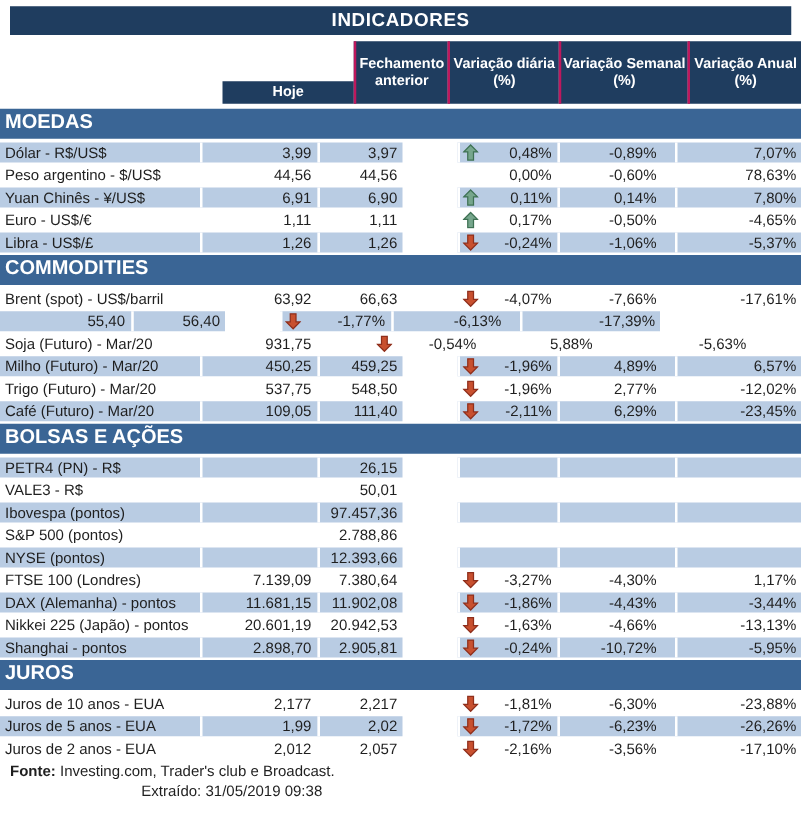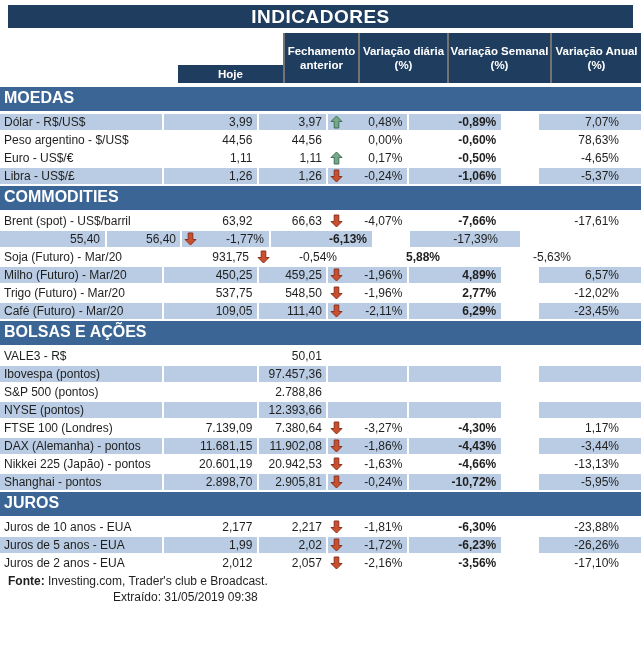--- a/index.html
+++ b/index.html
@@ -11,39 +11,39 @@
     color:#1f1f1f;
     overflow:hidden;
   }
   
   .title-bar{
     margin:5px 8px 5px 8px;
     height:23px;
     background:#1f3d5f;
     color:#ffffff;
     font-weight:bold;
-    font-size:19px;
+    font-size:15px;
     letter-spacing:.5px;
     display:flex;align-items:center;justify-content:center;
   }
   
   .col-header{
     display:flex;
     height:50px;
     margin-bottom:4px;
   }
   .col-header .spacer{width:178px;background:transparent;}
   .col-header .hcell{
     background:#1f3d5f;color:#ffffff;
     font-weight:bold;font-size:11.5px;line-height:14px;
     display:flex;flex-direction:column;align-items:center;justify-content:center;
     text-align:center;
     box-sizing:border-box;
   }
-  .col-header .hcell + .hcell{border-left:2px solid #737373;}
+  .col-header .hcell + .hcell{border-left:2px solid #be185d;}
   .w-hoje{width:105px;margin-top:32px;}
   .w-fech{width:75px;}
   .w-diaria{width:89px;}
   .w-semanal{width:103px;}
   .w-anual{width:91px;}
   
   .section-bar{
     height:24px;
     margin-bottom:3px;
     background:#3a6595;
@@ -68,23 +68,24 @@
   }
   .cell + .cell{border-left:2px solid #ffffff;}
   .cell.label{width:178px;padding-left:4px;text-align:left;}
   .cell.num{text-align:right;}
   .cell.hoje{width:105px;padding-right:5px;}
   .cell.fech{width:75px;padding-right:4px;}
   .cell.diaria{
     width:89px;
     display:flex;align-items:center;justify-content:space-between;
     padding:0 5px 0 2px;
-  }
-  .cell.semanal{width:103px;padding-right:5px;font-weight:bold;}
-  .cell.anual{width:112px;padding-right:22px;margin-left:36px;}
+    margin-left:44px;
+  }
+  .cell.semanal{width:103px;padding-right:15px;}
+  .cell.anual{width:112px;padding-right:4px;}
   .arrow-slot{width:13px;height:14px;display:inline-block;}
   .arrow-slot svg{display:block;}
   .diaria-val{flex:1;text-align:right;}
   
   .footer{margin-left:8px;font-size:12px;line-height:16px;}
   .footer .bold{font-weight:bold;}
   .footer-line2{margin-left:105px;}
 </style>
 </head>
 <body>
@@ -139,20 +140,35 @@
     <div class="cell label">Peso argentino - $/US$</div>
     <div class="cell num hoje">44,56</div>
     <div class="cell num fech">44,56</div>
     <div class="cell diaria">
       <span class="arrow-slot"></span>
       <span class="diaria-val">0,00%</span>
     </div>
     <div class="cell num semanal">-0,60%</div>
     <div class="cell num anual">78,63%</div>
   </div>
+      <div class="data-row shade-blue">
+    <div class="cell label">Yuan Chinês - ¥/US$</div>
+    <div class="cell num hoje">6,91</div>
+    <div class="cell num fech">6,90</div>
+    <div class="cell diaria">
+      <span class="arrow-slot">
+            <svg width="13" height="14" viewBox="0 0 13 14">
+              <path d="M6.5 1 L12 6.5 H8.8 V13 H4.2 V6.5 H1 Z" fill="#76a68c" stroke="#3e7153" stroke-width="1"></path>
+            </svg>
+          </span>
+      <span class="diaria-val">0,11%</span>
+    </div>
+    <div class="cell num semanal">0,14%</div>
+    <div class="cell num anual">7,80%</div>
+  </div>
       <div class="data-row shade-white">
     <div class="cell label">Euro - US$/€</div>
     <div class="cell num hoje">1,11</div>
     <div class="cell num fech">1,11</div>
     <div class="cell diaria">
       <span class="arrow-slot">
             <svg width="13" height="14" viewBox="0 0 13 14">
               <path d="M6.5 1 L12 6.5 H8.8 V13 H4.2 V6.5 H1 Z" fill="#76a68c" stroke="#3e7153" stroke-width="1"></path>
             </svg>
           </span>
@@ -259,20 +275,31 @@
             <svg width="13" height="14" viewBox="0 0 13 14">
               <path d="M6.5 13 L1 7.5 H4.2 V1 H8.8 V7.5 H12 Z" fill="#c8502f" stroke="#8f2f1c" stroke-width="1"></path>
             </svg>
           </span>
       <span class="diaria-val">-2,11%</span>
     </div>
     <div class="cell num semanal">6,29%</div>
     <div class="cell num anual">-23,45%</div>
   </div>
       <div class="section-bar">BOLSAS E AÇÕES</div>
+      <div class="data-row shade-blue">
+    <div class="cell label">PETR4 (PN) - R$</div>
+    <div class="cell num hoje"></div>
+    <div class="cell num fech">26,15</div>
+    <div class="cell diaria">
+      <span class="arrow-slot"></span>
+      <span class="diaria-val"></span>
+    </div>
+    <div class="cell num semanal"></div>
+    <div class="cell num anual"></div>
+  </div>
       <div class="data-row shade-white">
     <div class="cell label">VALE3 - R$</div>
     <div class="cell num hoje"></div>
     <div class="cell num fech">50,01</div>
     <div class="cell diaria">
       <span class="arrow-slot"></span>
       <span class="diaria-val"></span>
     </div>
     <div class="cell num semanal"></div>
     <div class="cell num anual"></div>

